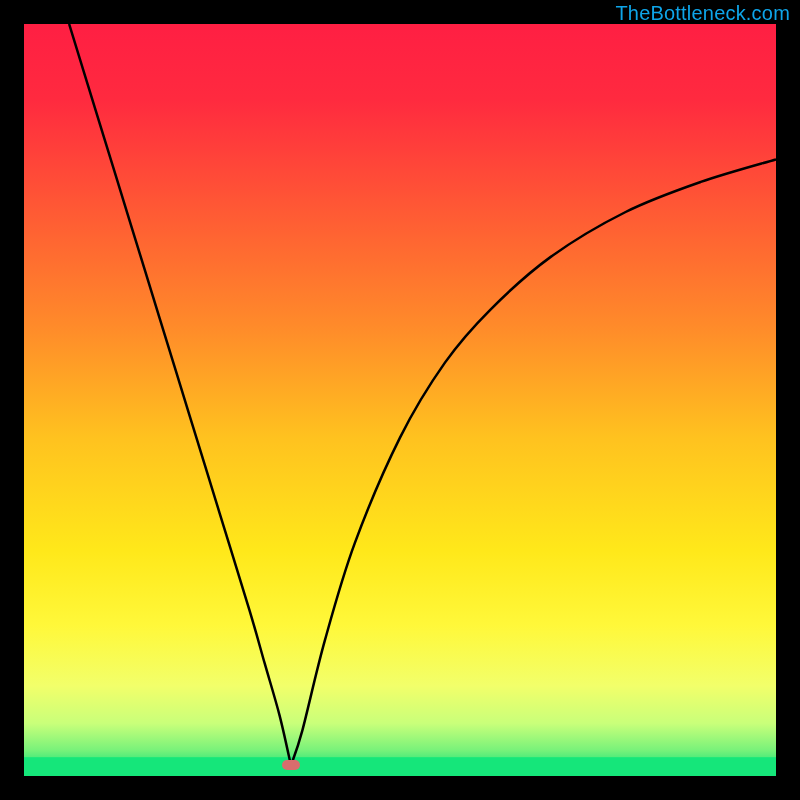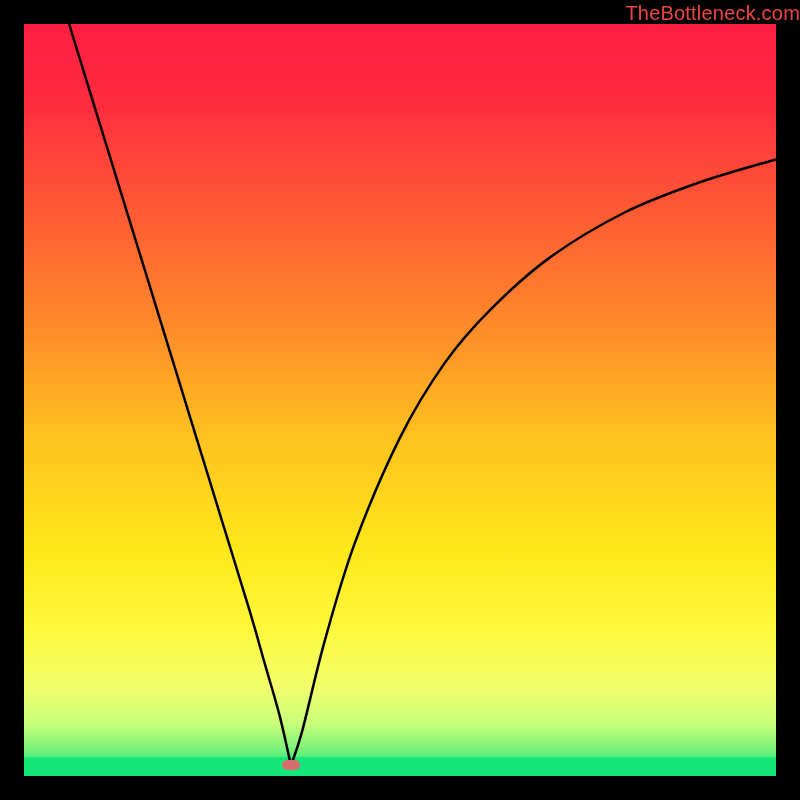--- a/index.html
+++ b/index.html
@@ -43,22 +43,22 @@
     position: absolute;
     width: 18px;
     height: 10px;
     background: #d96d6d;
     border-radius: 5px;
     transform: translate(-50%, -50%);
   }
   .watermark {
     position: absolute;
     top: 2px;
-    right: 0;
-    color: #ef4444;
+    right: 10px;
+    color: #0ea5e9;
     font-size: 20px;
     font-weight: 500;
     letter-spacing: 0.2px;
   }
 </style>
 </head>
 <body>
 
 <div class="frame">
   <div class="watermark">TheBottleneck.com</div>

